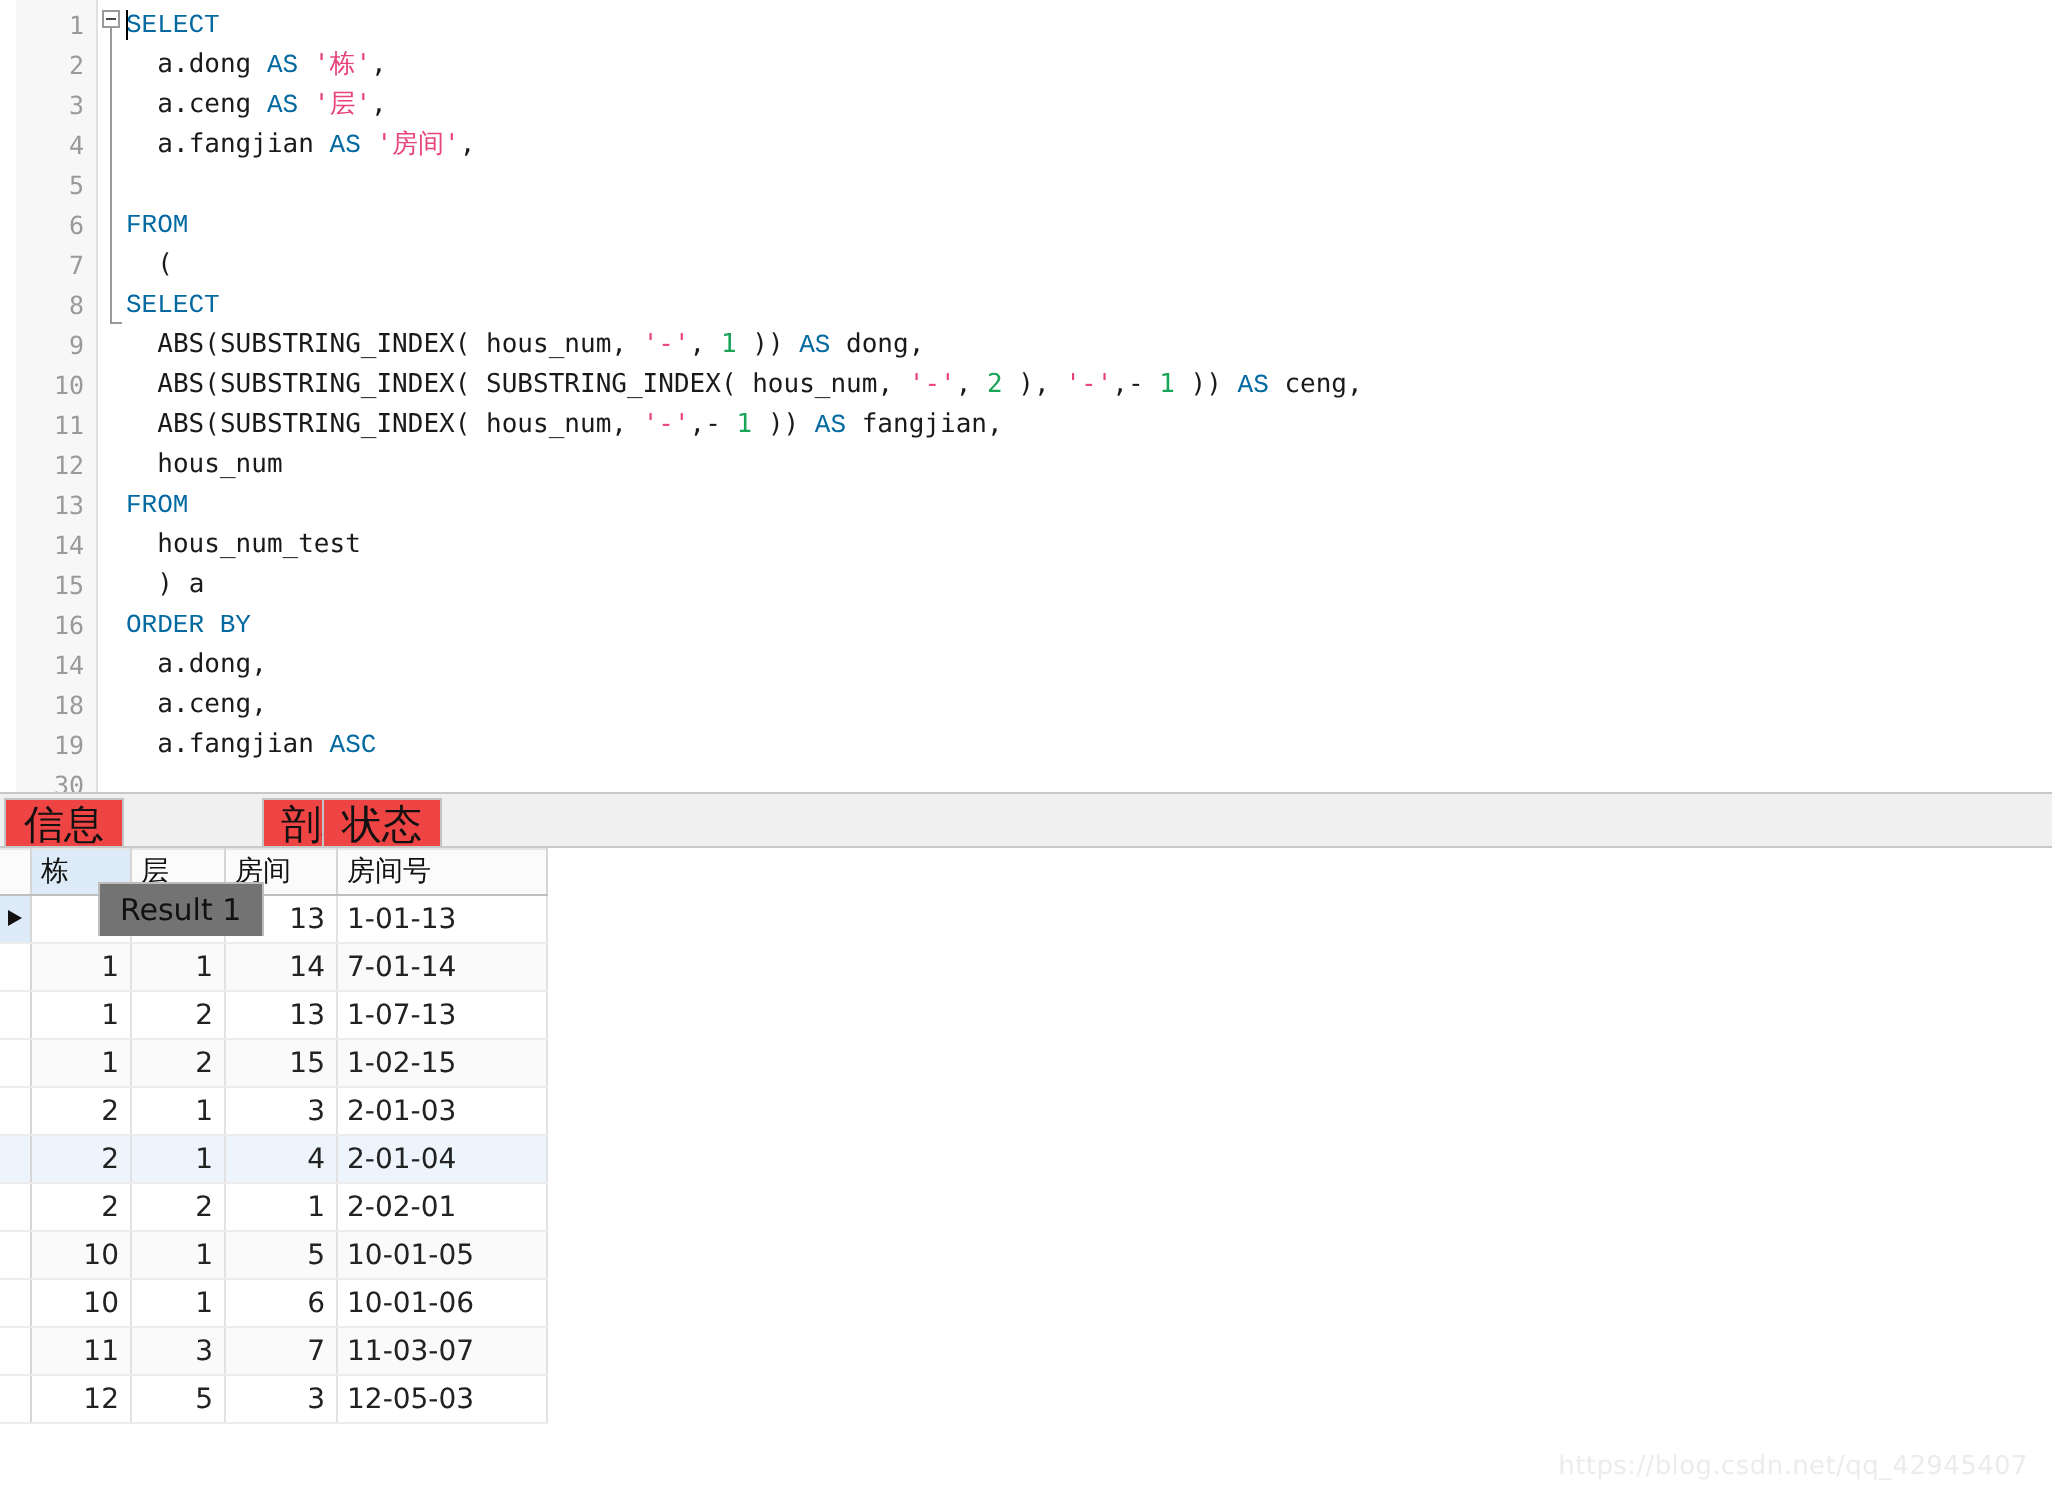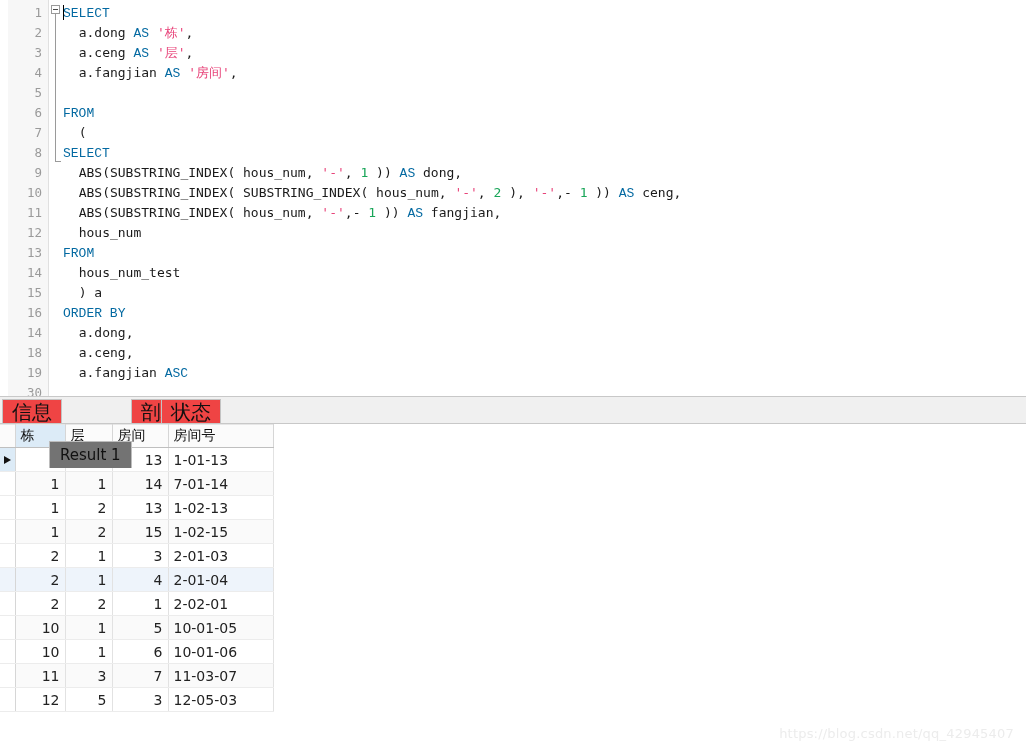--- a/index.html
+++ b/index.html
@@ -353,21 +353,21 @@
           <td>1</td>
           <td>1</td>
           <td>14</td>
           <td class="txt">7-01-14</td>
         </tr>
         <tr class="">
           <td class="markcell"></td>
           <td>1</td>
           <td>2</td>
           <td>13</td>
-          <td class="txt">1-02-13</td>
+          <td class="txt">1-07-13</td>
         </tr>
         <tr class="alt">
           <td class="markcell"></td>
           <td>1</td>
           <td>2</td>
           <td>15</td>
           <td class="txt">1-02-15</td>
         </tr>
         <tr class="">
           <td class="markcell"></td>

